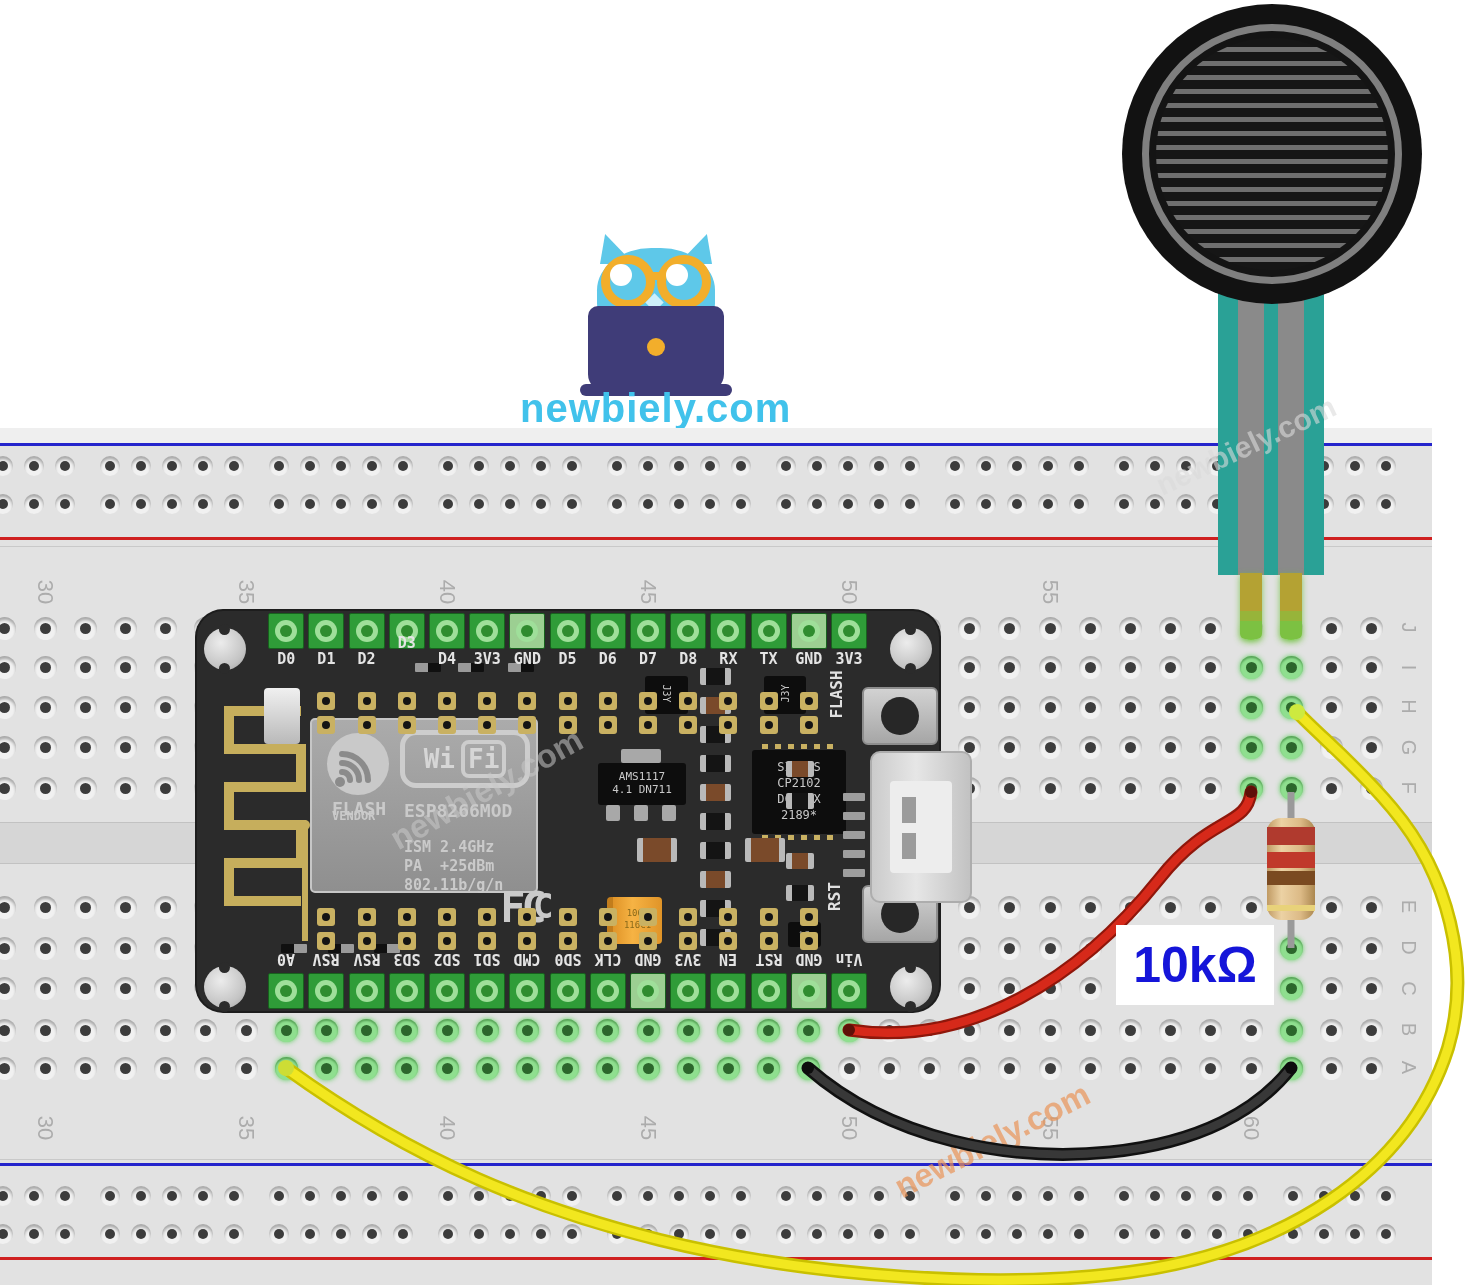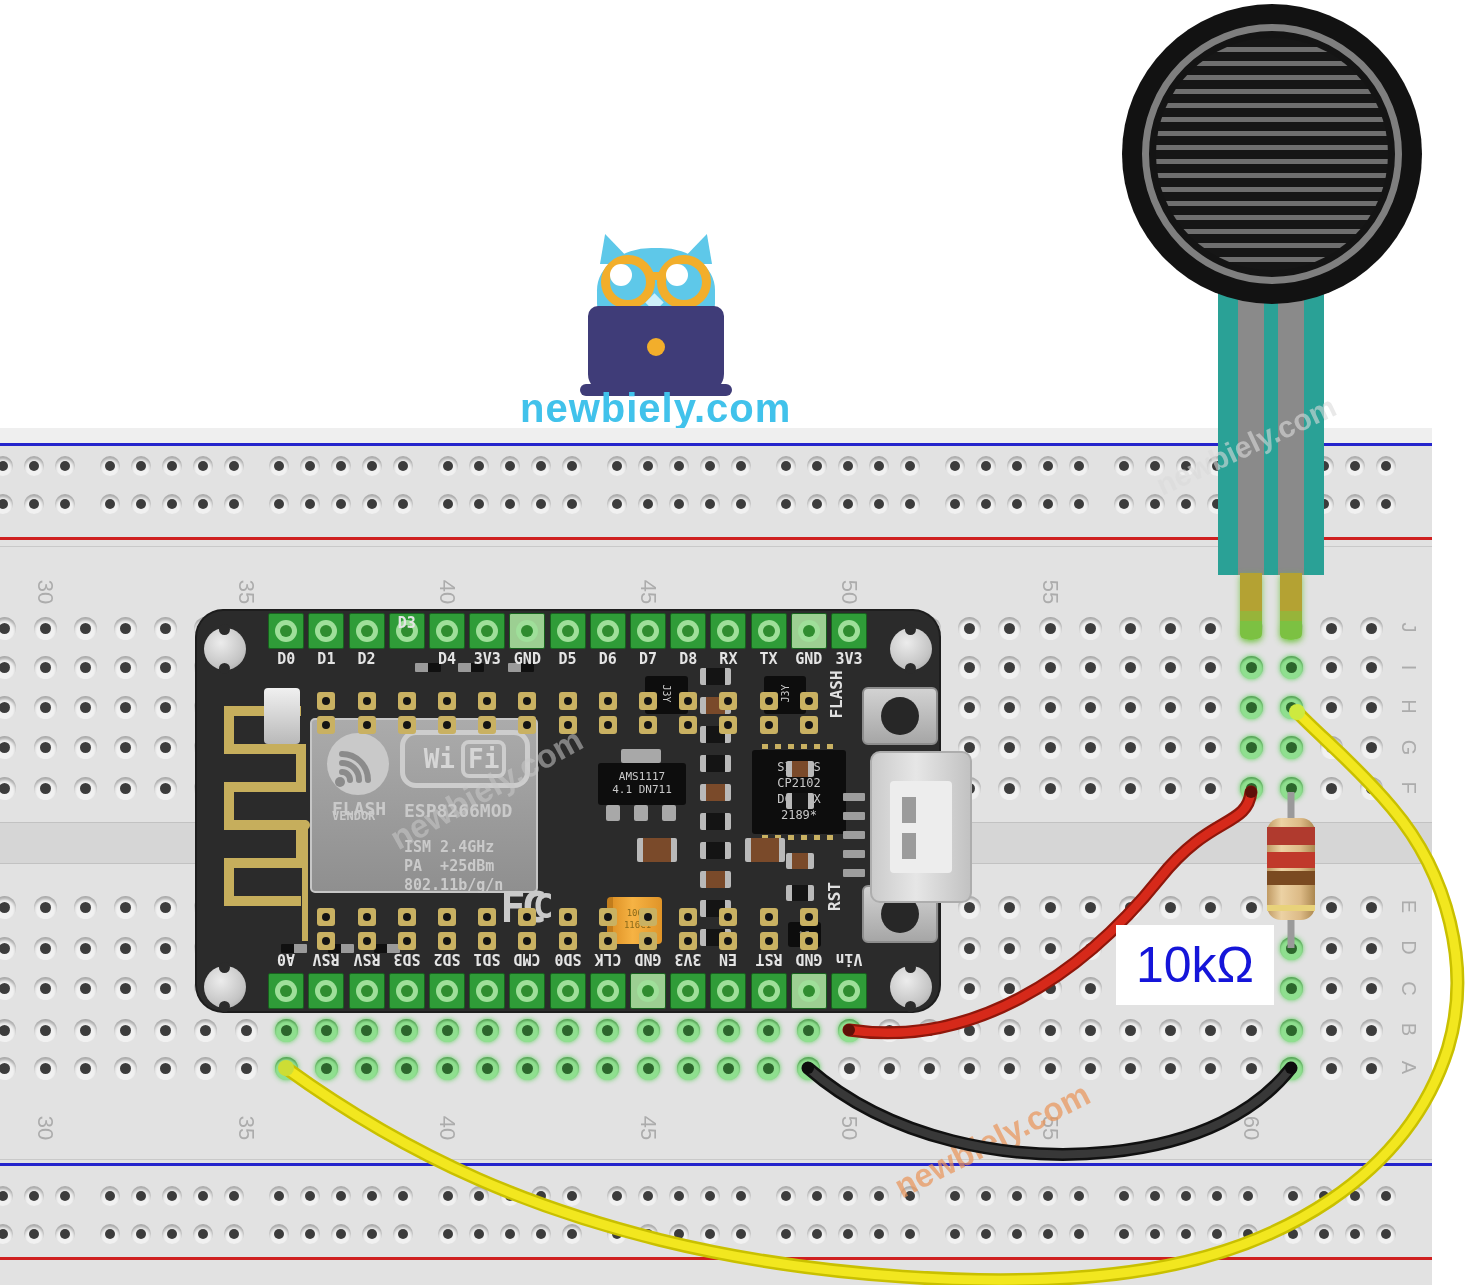--- a/index.html
+++ b/index.html
@@ -90,21 +90,21 @@
             padding:1px 6px;display:inline-block}
 
   
   .ear{width:34px;height:30px;background:#5ec8e9}
   .lens{width:54px;height:54px;border:9px solid #f2ae2b;border-radius:50%;background:#5ec8e9}
   .lens::after{content:"";position:absolute;width:22px;height:22px;border-radius:50%;background:#fff}
   .brandtext{font-size:40px;font-weight:bold;color:#41c2eb;letter-spacing:1px;width:270px;text-align:center}
 
   .anno{left:1116px;top:925px;width:158px;height:80px;background:#fff;z-index:45;
         display:flex;align-items:center;justify-content:center;
-        font-size:50px;font-weight:normal;color:#1515d9}
+        font-size:50px;font-weight:bold;color:#1515d9}
   .wm{font-weight:bold;white-space:nowrap;transform-origin:0 50%;font-size:33px}
 </style>
 </head>
 <body>
 
 <div class="stage" id="stage">
 
   <div class="abs breadboard" style="z-index:1">
     <div class="abs bb-topstrip"></div>
     <div class="abs bb-line" id="rail-neg-top" style="top: 15px; background: rgb(36, 36, 204);"></div>
@@ -828,21 +828,21 @@
 
   <div class="abs anno">10kΩ</div>
 
 <div class="abs pin" style="left: 268.2px; top: 613px; z-index: 12;"></div>
     <div class="abs pinlabel" style="left: 264.2px; top: 650px; z-index: 12;">D0</div>
     <div class="abs pin" style="left: 308.4px; top: 613px; z-index: 12;"></div>
     <div class="abs pinlabel" style="left: 304.4px; top: 650px; z-index: 12;">D1</div>
     <div class="abs pin" style="left: 348.6px; top: 613px; z-index: 12;"></div>
     <div class="abs pinlabel" style="left: 344.6px; top: 650px; z-index: 12;">D2</div>
     <div class="abs pin" style="left: 388.8px; top: 613px; z-index: 12;"></div>
-    <div class="abs pinlabel" style="left: 384.8px; top: 614px; z-index: 12;">D3</div>
+    <div class="abs pinlabel" style="left: 384.8px; top: 634px; z-index: 12;">D3</div>
     <div class="abs pin" style="left: 429px; top: 613px; z-index: 12;"></div>
     <div class="abs pinlabel" style="left: 425px; top: 650px; z-index: 12;">D4</div>
     <div class="abs pin" style="left: 469.2px; top: 613px; z-index: 12;"></div>
     <div class="abs pinlabel" style="left: 465.2px; top: 650px; z-index: 12;">3V3</div>
     <div class="abs pin light" style="left: 509.4px; top: 613px; z-index: 12;"></div>
     <div class="abs pinlabel" style="left: 505.4px; top: 650px; z-index: 12;">GND</div>
     <div class="abs pin" style="left: 549.6px; top: 613px; z-index: 12;"></div>
     <div class="abs pinlabel" style="left: 545.6px; top: 650px; z-index: 12;">D5</div>
     <div class="abs pin" style="left: 589.8px; top: 613px; z-index: 12;"></div>
     <div class="abs pinlabel" style="left: 585.8px; top: 650px; z-index: 12;">D6</div>

